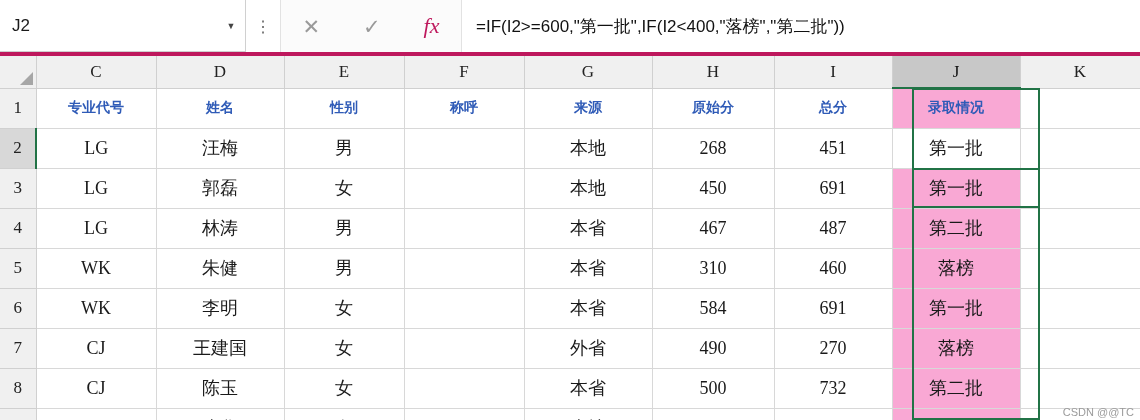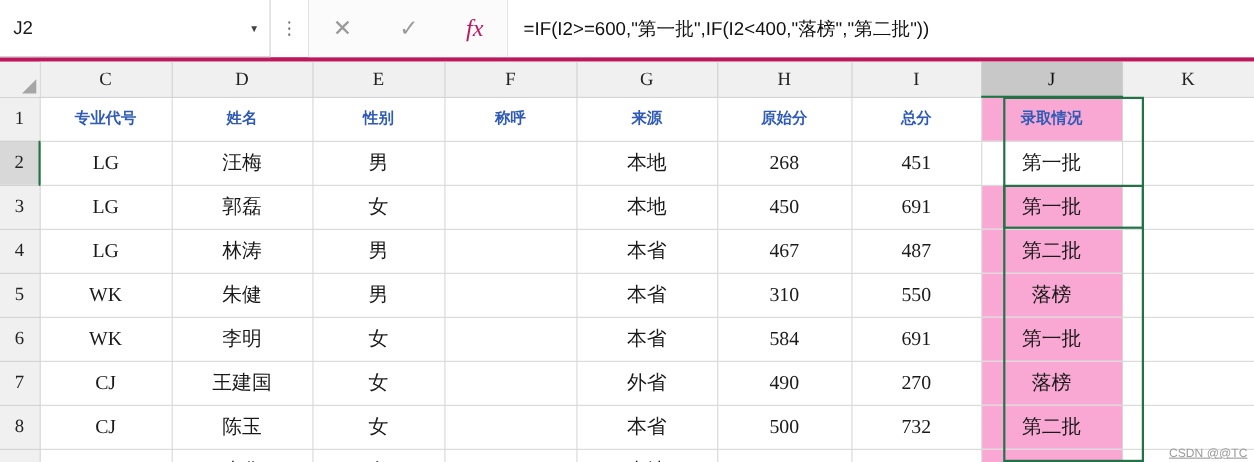--- a/index.html
+++ b/index.html
@@ -190,21 +190,20 @@
     pointer-events: none;
     box-sizing: border-box;
   }
   .watermark {
     position: absolute;
     right: 6px;
     bottom: 2px;
     font-size: 11px;
     color: #9b9b9b;
     font-family: "Liberation Sans", sans-serif;
-    text-decoration: underline;
   }
 </style>
 </head>
 <body>
 
 <div class="formula-row">
   <div class="namebox">
     <span class="namebox-text">J2</span>
     <span class="namebox-arrow">▼</span>
   </div>
@@ -300,21 +299,21 @@
     </tr>
 
     <tr>
       <th class="rowhead">5</th>
       <td class="cell">WK</td>
       <td class="cell">朱健</td>
       <td class="cell">男</td>
       <td class="cell"></td>
       <td class="cell">本省</td>
       <td class="cell">310</td>
-      <td class="cell">550</td>
+      <td class="cell">460</td>
       <td class="cell jcol">落榜</td>
       <td class="cell"></td>
     </tr>
 
     <tr>
       <th class="rowhead">6</th>
       <td class="cell">WK</td>
       <td class="cell">李明</td>
       <td class="cell">女</td>
       <td class="cell"></td>

